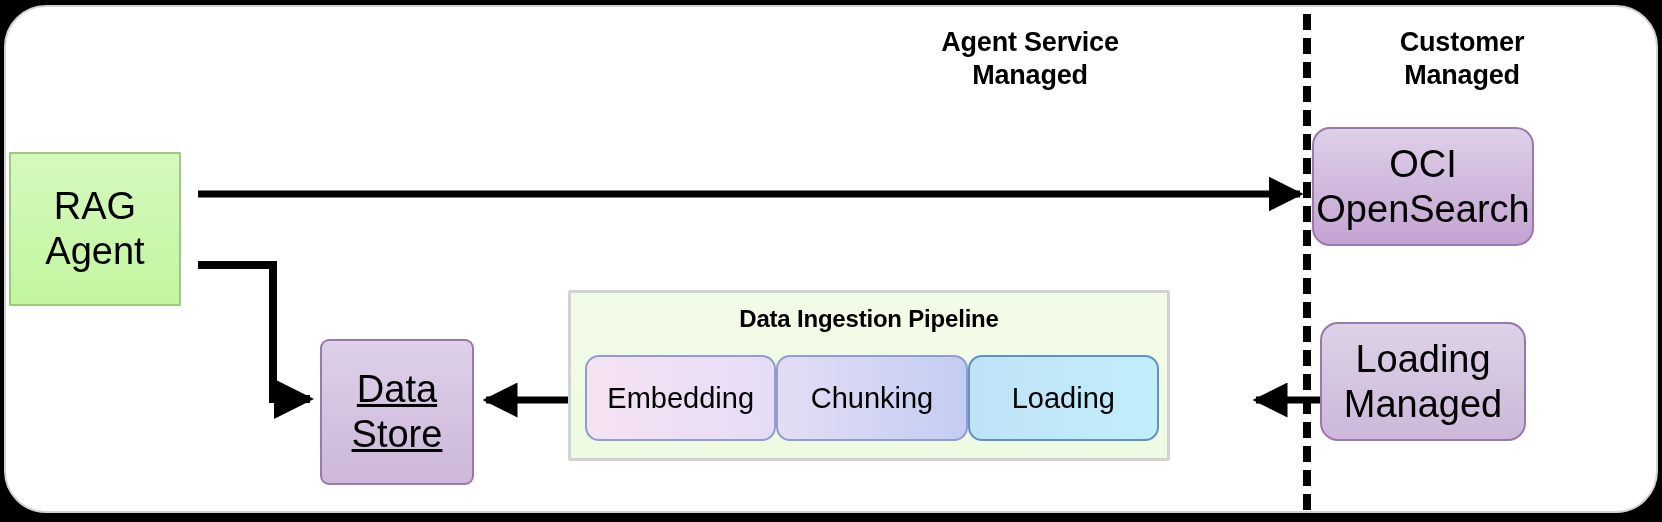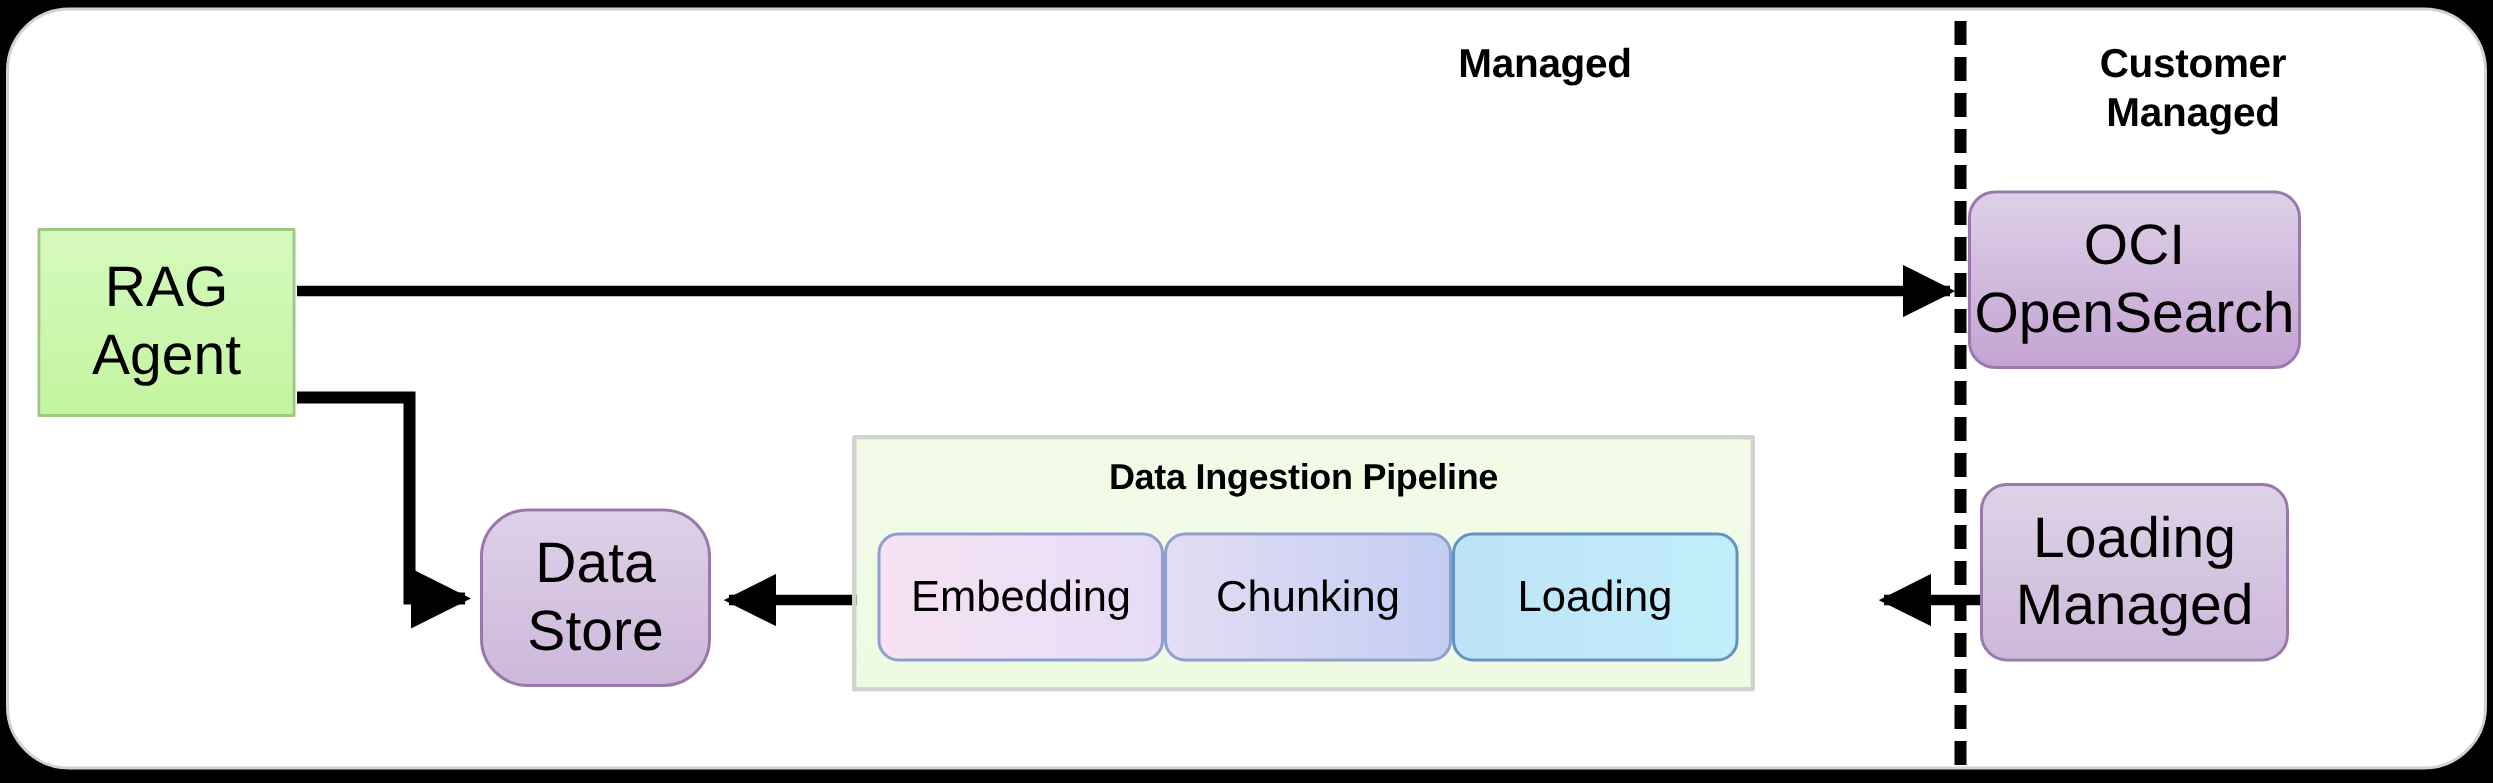--- a/index.html
+++ b/index.html
@@ -64,38 +64,39 @@
     align-items: center;
     justify-content: center;
     text-align: center;
     color: #000000;
     font-size: 38px;
     line-height: 1.18;
   }
 
   
   #node-rag-agent {
-    left: 25px;
+    left: 9px;
     top: 152px;
     width: 172px;
-    height: 126px;
+    height: 154px;
     background: linear-gradient(to bottom, #d5f9bd 0%, #c3f59f 100%);
     border: 2px solid #9fc883;
     border-radius: 1px;
   }
 
   
   #node-data-store {
     left: 320px;
     top: 339px;
     width: 154px;
-    height: 119px;
+    height: 146px;
     background: linear-gradient(to bottom, #ded0e8 0%, #cdb8da 100%);
     border: 2px solid #9b78ab;
-    border-radius: 32px;
+    border-radius: 9px;
+    text-decoration: underline;
   }
 
   
   #node-oci-opensearch {
     left: 1312px;
     top: 127px;
     width: 222px;
     height: 119px;
     background: linear-gradient(to bottom, #ded0e8 0%, #c4a3d2 100%);
     border: 2px solid #9b78ab;
@@ -180,20 +181,21 @@
   }
 </style>
 </head>
 <body>
 
 <div id="diagram">
 
   <div class="outer-frame"></div>
 
   <div class="zone-label" id="zone-agent-service">
+    <div>Agent Service</div>
     <div>Managed</div>
   </div>
 
   <div class="zone-label" id="zone-customer">
     <div>Customer</div>
     <div>Managed</div>
   </div>
 
   <div class="divider"></div>
 

